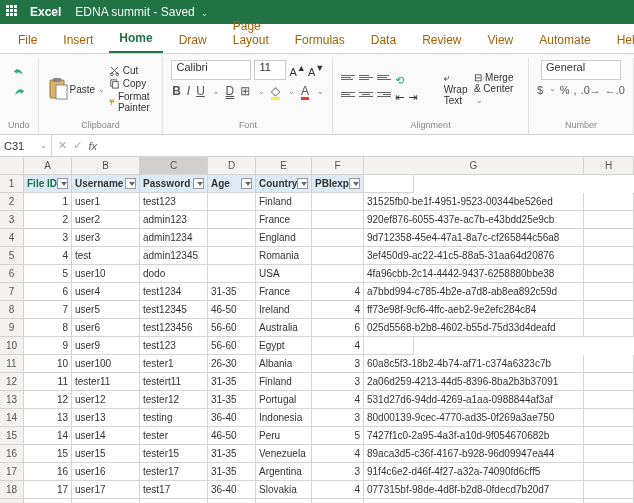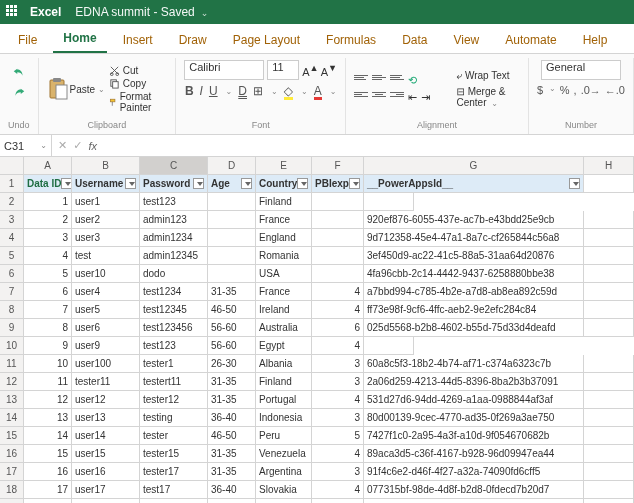--- a/index.html
+++ b/index.html
@@ -27,21 +27,21 @@
 .font-row1{display:flex;gap:3px;align-items:center}
 .font-sel{border:1px solid #ccc;height:20px;font-size:11px;padding:0 14px 0 4px;background:#fff;position:relative}
 .font-sel.name{width:80px}
 .font-sel.size{width:32px}
 .aa{font-size:11px;display:flex;gap:2px}
 .font-row2{display:flex;gap:6px;align-items:center;font-size:12px;color:#555}
 .align-col{display:flex;flex-direction:column;gap:4px}
 .align-row{display:flex;gap:4px;align-items:center}
 .align-ic{width:14px;height:11px;display:flex;flex-direction:column;gap:1px}
 .align-ic span{height:1px;background:#666}
-.wrap-merge{display:flex;flex-direction:column;gap:4px;font-size:10px;margin-left:22px}
+.wrap-merge{display:flex;flex-direction:row;gap:4px;font-size:10px;margin-left:22px}
 .num-col{display:flex;flex-direction:column;gap:4px}
 .num-sel{border:1px solid #ccc;height:20px;width:80px;font-size:11px;padding:0 14px 0 4px;background:#fff}
 .num-row{display:flex;gap:4px;font-size:11px;color:#555}
 .namebox-row{display:flex;align-items:center;height:22px;border-bottom:1px solid #d4d4d4;background:#fff}
 .namebox{width:52px;border-right:1px solid #d4d4d4;padding:0 4px;font-size:11px;height:100%;display:flex;align-items:center;justify-content:space-between}
 .fx-btns{display:flex;align-items:center;gap:6px;padding:0 6px;color:#aaa;font-size:11px}
 .fx{font-style:italic;color:#666}
 .formula-bar{flex:1;padding:0 4px}
 .sheet{display:flex}
 .rowheads{display:flex;flex-direction:column}
@@ -76,26 +76,27 @@
       <span></span>
       <span></span>
       <span></span>
     </div>
   <div class="app-name">Excel</div>
   <div class="doc-name"><span>EDNA summit</span> <span>- Saved</span><span class="doc-chevron">⌄</span></div>
 </div>
 
 <div class="tabs" id="tabs">
     <div class="tab">File</div>
+    <div class="tab">Insert</div>
     <div class="tab active">Home</div>
-    <div class="tab">Insert</div>
     <div class="tab">Draw</div>
     <div class="tab">Page Layout</div>
     <div class="tab">Formulas</div>
     <div class="tab">Data</div>
+    <div class="tab">Review</div>
     <div class="tab">View</div>
     <div class="tab">Automate</div>
     <div class="tab">Help</div>
   </div>
 
 <div class="ribbon">
   <div class="group">
     <div class="group-body undo-col">
       <svg viewBox="0 0 16 16">
           <path d="M6 3L2 6l4 3V7c3 0 5 1 6 4 0-5-3-7-6-7V3z" fill="#3a7"></path>
@@ -281,21 +282,21 @@
         <div class="colhead w-c sel">C</div>
         <div class="colhead w-d">D</div>
         <div class="colhead w-e">E</div>
         <div class="colhead w-f">F</div>
         <div class="colhead w-g">G</div>
         <div class="colhead w-h">H</div>
       </div>
     <div class="grid" id="grid">
         <div class="row">
           <div class="cell hdr-cell w-a first">
-            <span>Data ID</span>
+            <span>File ID</span>
             <div class="filter-btn">
               <div class="drop"></div>
             </div>
           </div>
           <div class="cell hdr-cell w-b">
             <span>Username</span>
             <div class="filter-btn">
               <div class="drop"></div>
             </div>
           </div>
@@ -312,39 +313,34 @@
             </div>
           </div>
           <div class="cell hdr-cell w-e">
             <span>Country</span>
             <div class="filter-btn">
               <div class="drop"></div>
             </div>
           </div>
           <div class="cell hdr-cell w-f">
             <span>PBIexp</span>
-            <div class="filter-btn">
-              <div class="drop"></div>
-            </div>
-          </div>
-          <div class="cell hdr-cell w-g">
-            <span>__PowerAppsId__</span>
             <div class="filter-btn">
               <div class="drop"></div>
             </div>
           </div>
           <div class="cell w-h"></div>
         </div>
         <div class="row">
           <div class="cell w-a num">1</div>
           <div class="cell w-b">user1</div>
           <div class="cell w-c">test123</div>
           <div class="cell w-d"></div>
           <div class="cell w-e">Finland</div>
           <div class="cell w-f num"></div>
+          <div class="cell w-g">31525fb0-be1f-4951-9523-00344be526ed</div>
           <div class="cell w-h"></div>
         </div>
         <div class="row">
           <div class="cell w-a num">2</div>
           <div class="cell w-b">user2</div>
           <div class="cell w-c">admin123</div>
           <div class="cell w-d"></div>
           <div class="cell w-e">France</div>
           <div class="cell w-f num"></div>
           <div class="cell w-g">920ef876-6055-437e-ac7b-e43bdd25e9cb</div>

